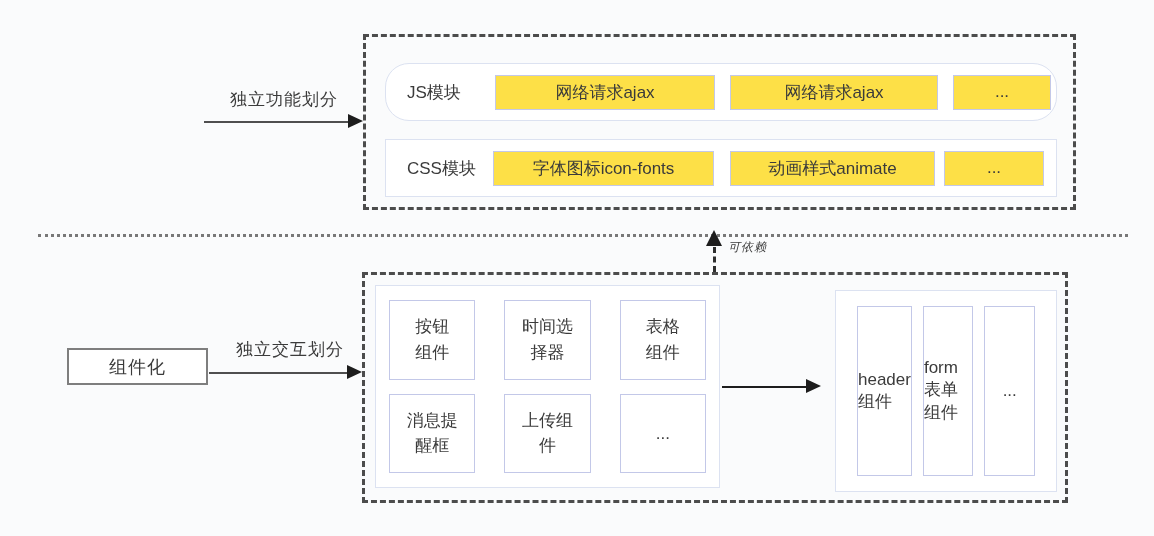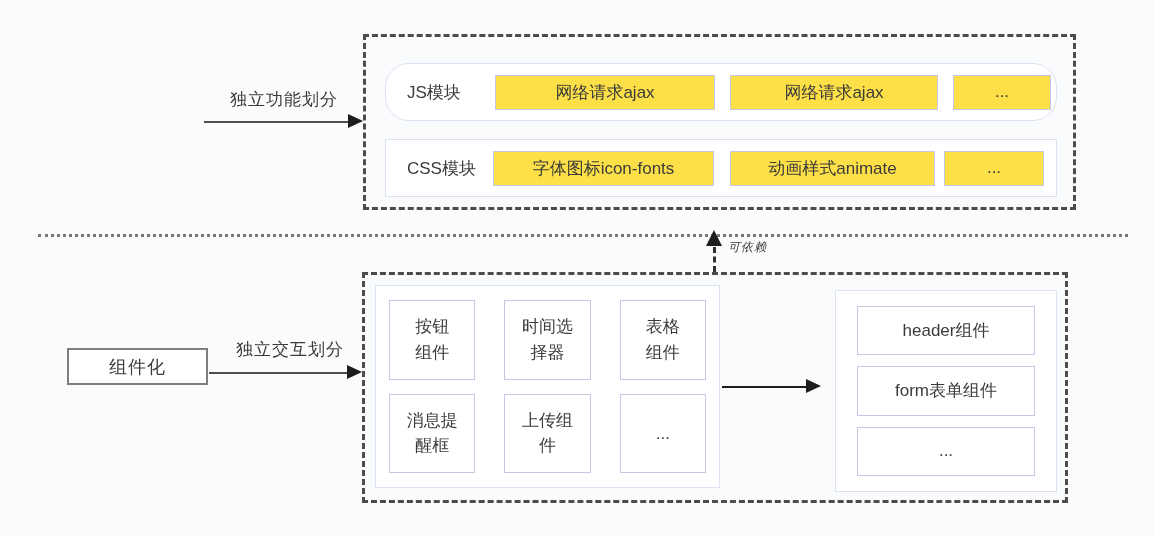--- a/index.html
+++ b/index.html
@@ -164,21 +164,21 @@
   
   #comp-composed {
     position: absolute;
     left: 835px;
     top: 290px;
     width: 222px;
     height: 202px;
     background: #ffffff;
     border: 1px solid #dce2f1;
     display: flex;
-    flex-direction: column;
+    flex-direction: row;
     padding: 15px 21px;
     gap: 11px;
   }
   .stack-cell {
     flex: 1;
     border: 1px solid #c3c8e8;
     background: #ffffff;
     display: flex;
     align-items: center;
     justify-content: center;

